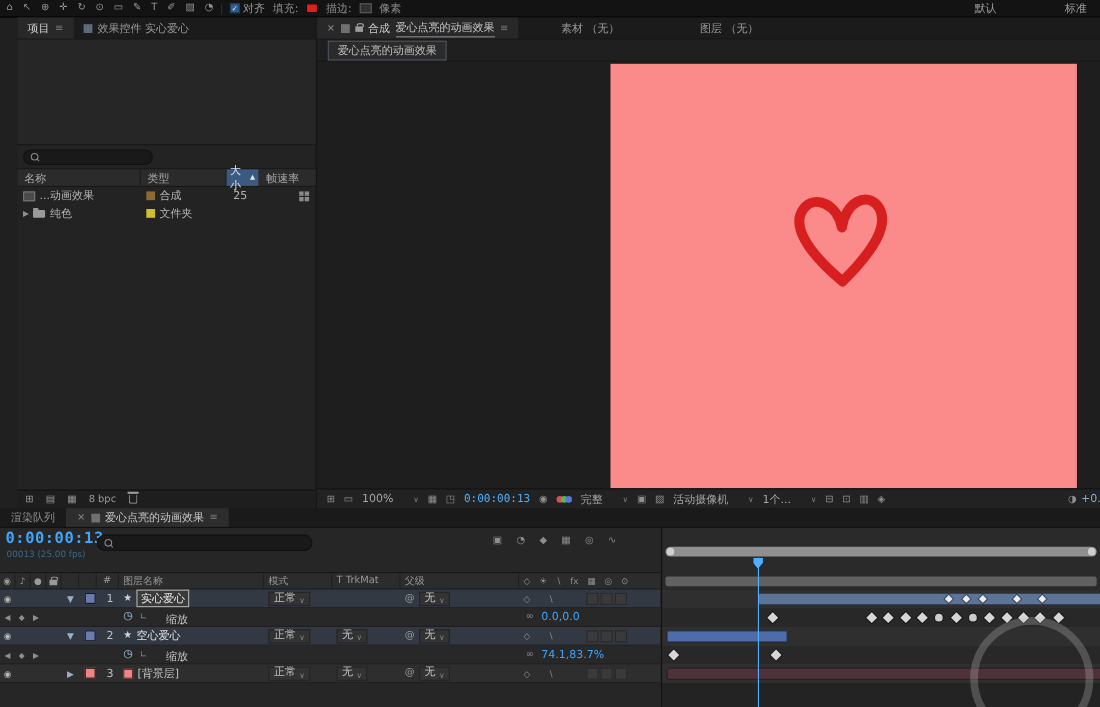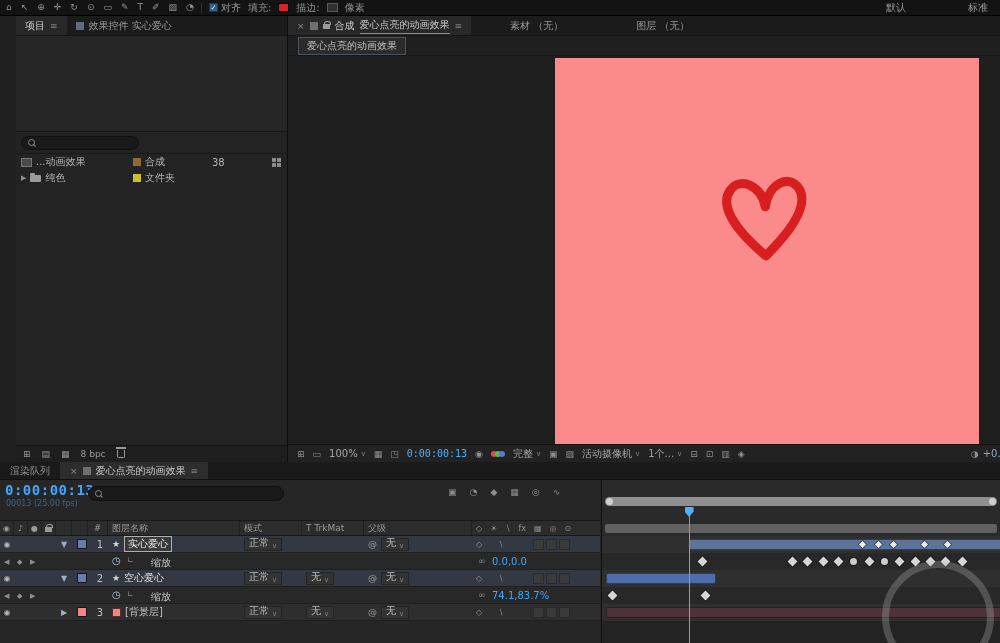--- a/index.html
+++ b/index.html
@@ -66,21 +66,21 @@
 
   
   .crumb-row{height:20px;display:flex;align-items:center;padding-left:10px;background:#1f1f1f;border-bottom:1px solid #161616}
   .crumb{border:1px solid #4a5560;background:#2b2b2b;color:#c0c0c0;font-size:10px;padding:1px 8px}
   .canvas-wrap{position:absolute;left:0;right:0;top:40px;bottom:18px;background:#1e1e1e;overflow:hidden}
   .comp-canvas{position:absolute;left:267px;top:2px;width:424px;height:386px}
   .heart-svg{position:absolute;left:150px;top:110px;width:122px;height:114px;transform:rotate(-2deg)}
   .view-bar{position:absolute;left:0;right:0;bottom:0;height:18px;background:#222;border-top:1px solid #121212;
             display:flex;align-items:center;gap:8px;padding:0 9px;font-size:10px;color:#979797;white-space:nowrap}
   .vt-icon{font-size:9px;color:#909090}
-  .vt-select{display:flex;gap:3px;align-items:center;color:#a5a5a5}
+  .vt-select{display:flex;gap:18px;align-items:center;color:#a5a5a5}
   .chev{font-size:7px;color:#7f7f7f}
   .vt-time{color:#4fb0ff;font-family:"DejaVu Sans Mono","Liberation Mono",monospace;font-size:10px}
   .vt-ch{display:flex;align-items:center}
   .vt-ch span{width:6px;height:6px;border-radius:50%;display:inline-block}
   .vt-ch span+span{margin-left:-2px}
   .vt-exposure{margin-left:auto;display:flex;gap:4px;align-items:center;color:#8fa8c8}
 
   
   .tl{position:absolute;left:0;top:462px;width:100%;height:181px;background:#242424}
   .tl-tabs{height:18px;background:#1a1a1a;display:flex;align-items:stretch;font-size:10px;border-bottom:1px solid #111}
@@ -197,31 +197,40 @@
           <span class="chip"></span>
           <span>效果控件 实心爱心</span>
         </span>
       </div>
       <div class="preview"></div>
       <div class="search-row">
         <span class="search-box">
           <span class="i-mag"></span>
         </span>
       </div>
+      <div class="proj-head">
+        <span class="ph-cell ph-name">名称</span>
+        <span class="ph-cell ph-type">类型</span>
+        <span class="ph-cell ph-size">
+          <span>大小</span>
+          <span class="sort-arrow">▲</span>
+        </span>
+        <span class="ph-cell ph-fps">帧速率</span>
+      </div>
       <div class="proj-row">
         <span class="pr-name">
           <span class="i-comp"></span>
           <span>...动画效果</span>
         </span>
         <span class="pr-type">
           <span class="type-chip" style="background: rgb(143, 106, 47);"></span>
           <span>合成</span>
         </span>
         <span class="pr-fps">
-          <span>38</span>
+          <span>25</span>
           <span class="i-quad"></span>
         </span>
       </div>
       <div class="proj-row">
         <span class="pr-name">
           <span class="tiny-arrow">▶</span>
           <span class="i-folder"></span>
           <span>纯色</span>
         </span>
         <span class="pr-type">

